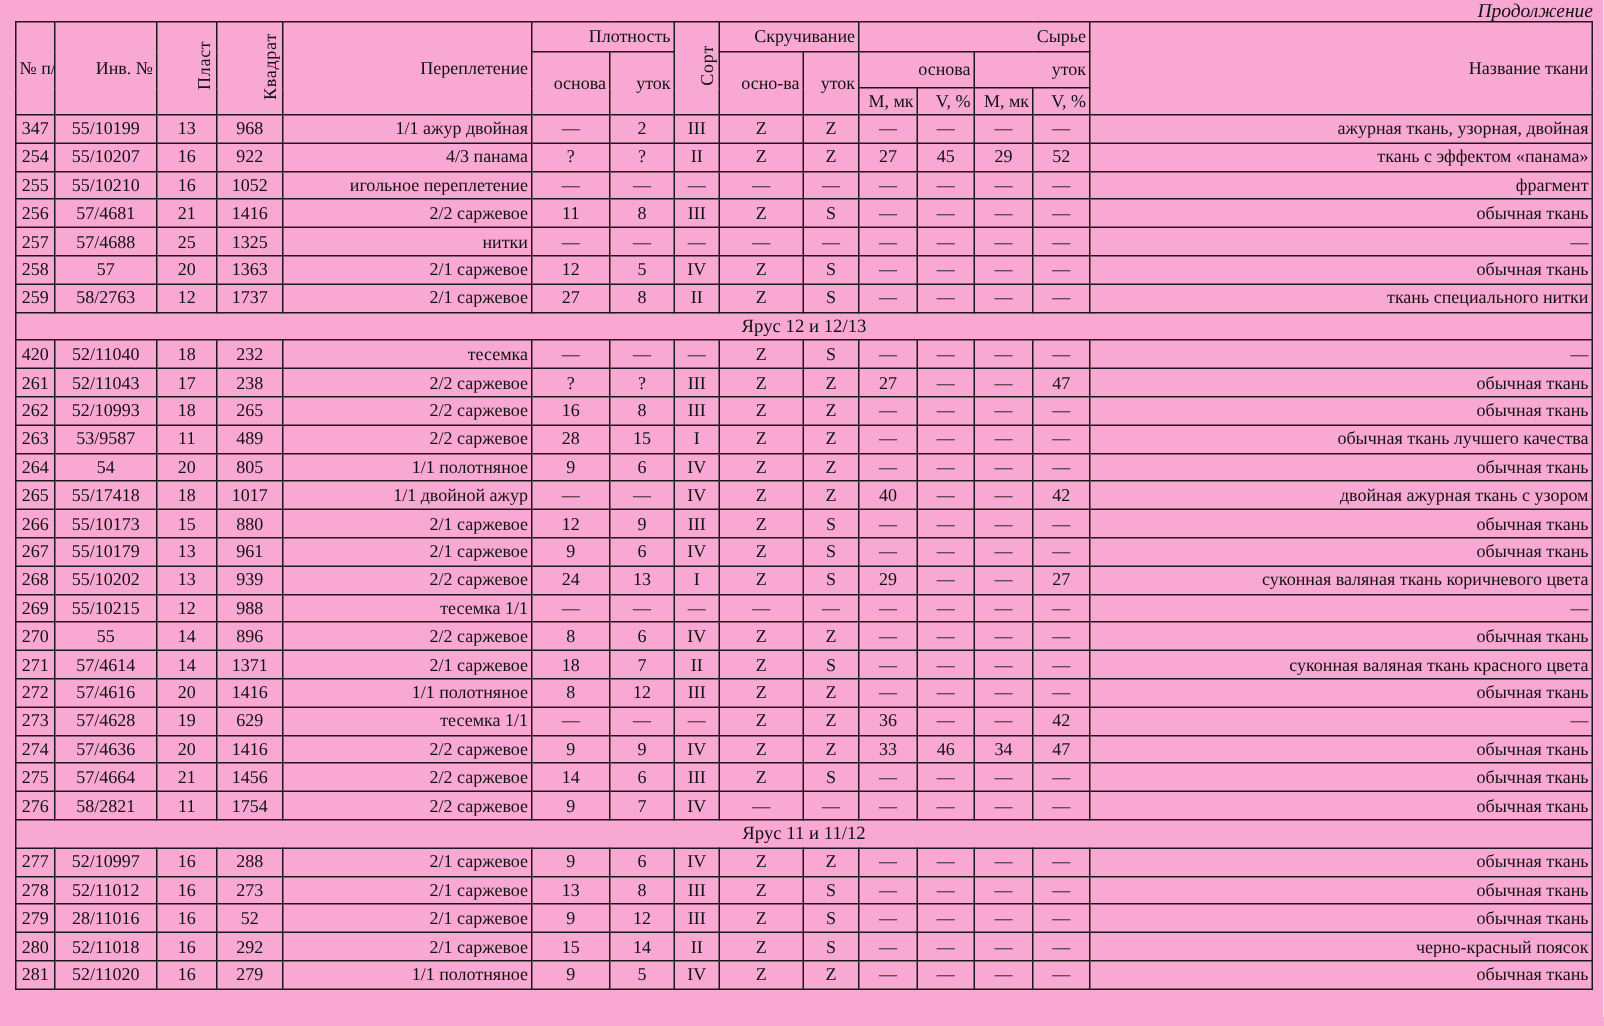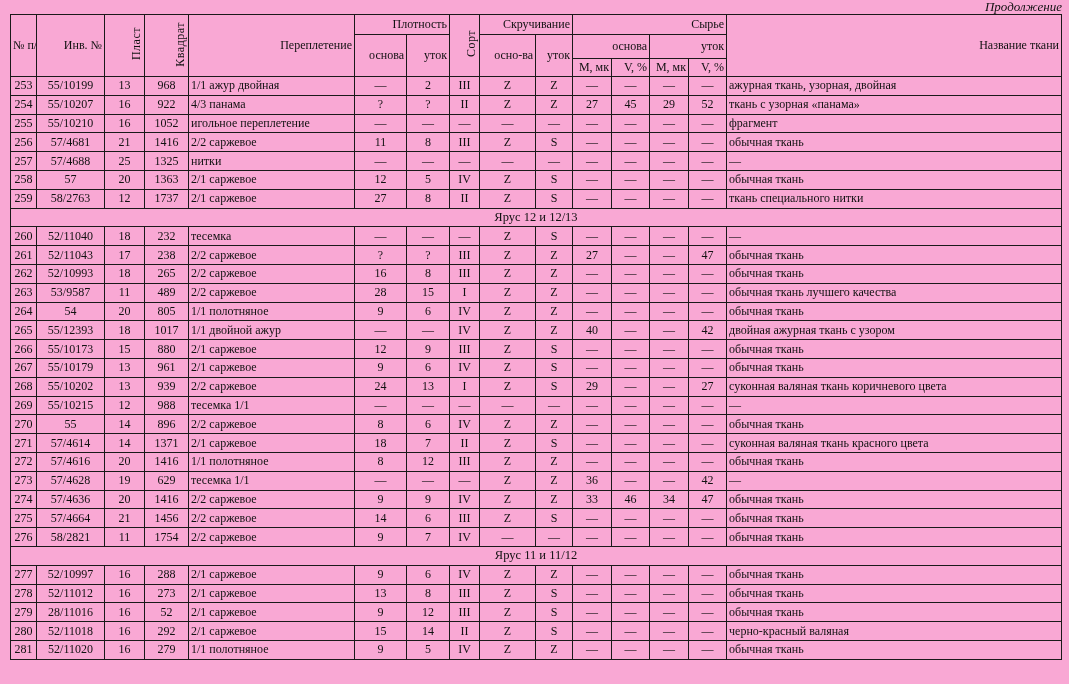--- a/index.html
+++ b/index.html
@@ -11,21 +11,21 @@
         table-layout:fixed;font-size:12px;}
   table.main th,table.main td{border:1px solid #1a1a1a;padding:0 2px;overflow:hidden;
         white-space:nowrap;font-weight:normal;}
   thead th{text-align:right;white-space:normal;line-height:1.1;}
   thead tr.h1{height:20px;}
   thead tr.h2{height:24px;}
   thead tr.h3{height:18px;}
   .vert{display:inline-block;writing-mode:vertical-rl;transform:rotate(180deg);
         letter-spacing:.5px;line-height:1;}
   td.center{text-align:center;}
-  td.left{text-align:left;padding-left:3px;}
+  td.left{text-align:right;padding-left:3px;}
   tr.data-row{height:18.8px;}
   tr.section-row{height:18.8px;}
   td.section-title{text-align:center;font-weight:bold;font-size:12.5px;}
 </style>
 </head>
 <body>
 
 <div class="page">
   <div class="continuation">Продолжение</div>
 
@@ -70,21 +70,21 @@
       </tr>
       <tr class="h3">
         <th>М, мк</th>
         <th>V, %</th>
         <th>М, мк</th>
         <th>V, %</th>
       </tr>
     </thead>
     <tbody>
         <tr class="data-row">
-          <td class="center">253</td>
+          <td class="center">347</td>
           <td class="center">55/10199</td>
           <td class="center">13</td>
           <td class="center">968</td>
           <td class="left">1/1 ажур двойная</td>
           <td class="center">—</td>
           <td class="center">2</td>
           <td class="center">III</td>
           <td class="center">Z</td>
           <td class="center">Z</td>
           <td class="center">—</td>
@@ -101,21 +101,21 @@
           <td class="left">4/3 панама</td>
           <td class="center">?</td>
           <td class="center">?</td>
           <td class="center">II</td>
           <td class="center">Z</td>
           <td class="center">Z</td>
           <td class="center">27</td>
           <td class="center">45</td>
           <td class="center">29</td>
           <td class="center">52</td>
-          <td class="left">ткань с узорная «панама»</td>
+          <td class="left">ткань с эффектом «панама»</td>
         </tr>
         <tr class="data-row">
           <td class="center">255</td>
           <td class="center">55/10210</td>
           <td class="center">16</td>
           <td class="center">1052</td>
           <td class="left">игольное переплетение</td>
           <td class="center">—</td>
           <td class="center">—</td>
           <td class="center">—</td>
@@ -192,21 +192,21 @@
           <td class="center">—</td>
           <td class="center">—</td>
           <td class="center">—</td>
           <td class="center">—</td>
           <td class="left">ткань специального нитки</td>
         </tr>
         <tr class="section-row">
           <td colspan="15" class="section-title">Ярус 12 и 12/13</td>
         </tr>
         <tr class="data-row">
-          <td class="center">260</td>
+          <td class="center">420</td>
           <td class="center">52/11040</td>
           <td class="center">18</td>
           <td class="center">232</td>
           <td class="left">тесемка</td>
           <td class="center">—</td>
           <td class="center">—</td>
           <td class="center">—</td>
           <td class="center">Z</td>
           <td class="center">S</td>
           <td class="center">—</td>
@@ -278,21 +278,21 @@
           <td class="center">Z</td>
           <td class="center">Z</td>
           <td class="center">—</td>
           <td class="center">—</td>
           <td class="center">—</td>
           <td class="center">—</td>
           <td class="left">обычная ткань</td>
         </tr>
         <tr class="data-row">
           <td class="center">265</td>
-          <td class="center">55/12393</td>
+          <td class="center">55/17418</td>
           <td class="center">18</td>
           <td class="center">1017</td>
           <td class="left">1/1 двойной ажур</td>
           <td class="center">—</td>
           <td class="center">—</td>
           <td class="center">IV</td>
           <td class="center">Z</td>
           <td class="center">Z</td>
           <td class="center">40</td>
           <td class="center">—</td>
@@ -549,21 +549,21 @@
           <td class="left">2/1 саржевое</td>
           <td class="center">15</td>
           <td class="center">14</td>
           <td class="center">II</td>
           <td class="center">Z</td>
           <td class="center">S</td>
           <td class="center">—</td>
           <td class="center">—</td>
           <td class="center">—</td>
           <td class="center">—</td>
-          <td class="left">черно-красный валяная</td>
+          <td class="left">черно-красный поясок</td>
         </tr>
         <tr class="data-row">
           <td class="center">281</td>
           <td class="center">52/11020</td>
           <td class="center">16</td>
           <td class="center">279</td>
           <td class="left">1/1 полотняное</td>
           <td class="center">9</td>
           <td class="center">5</td>
           <td class="center">IV</td>

